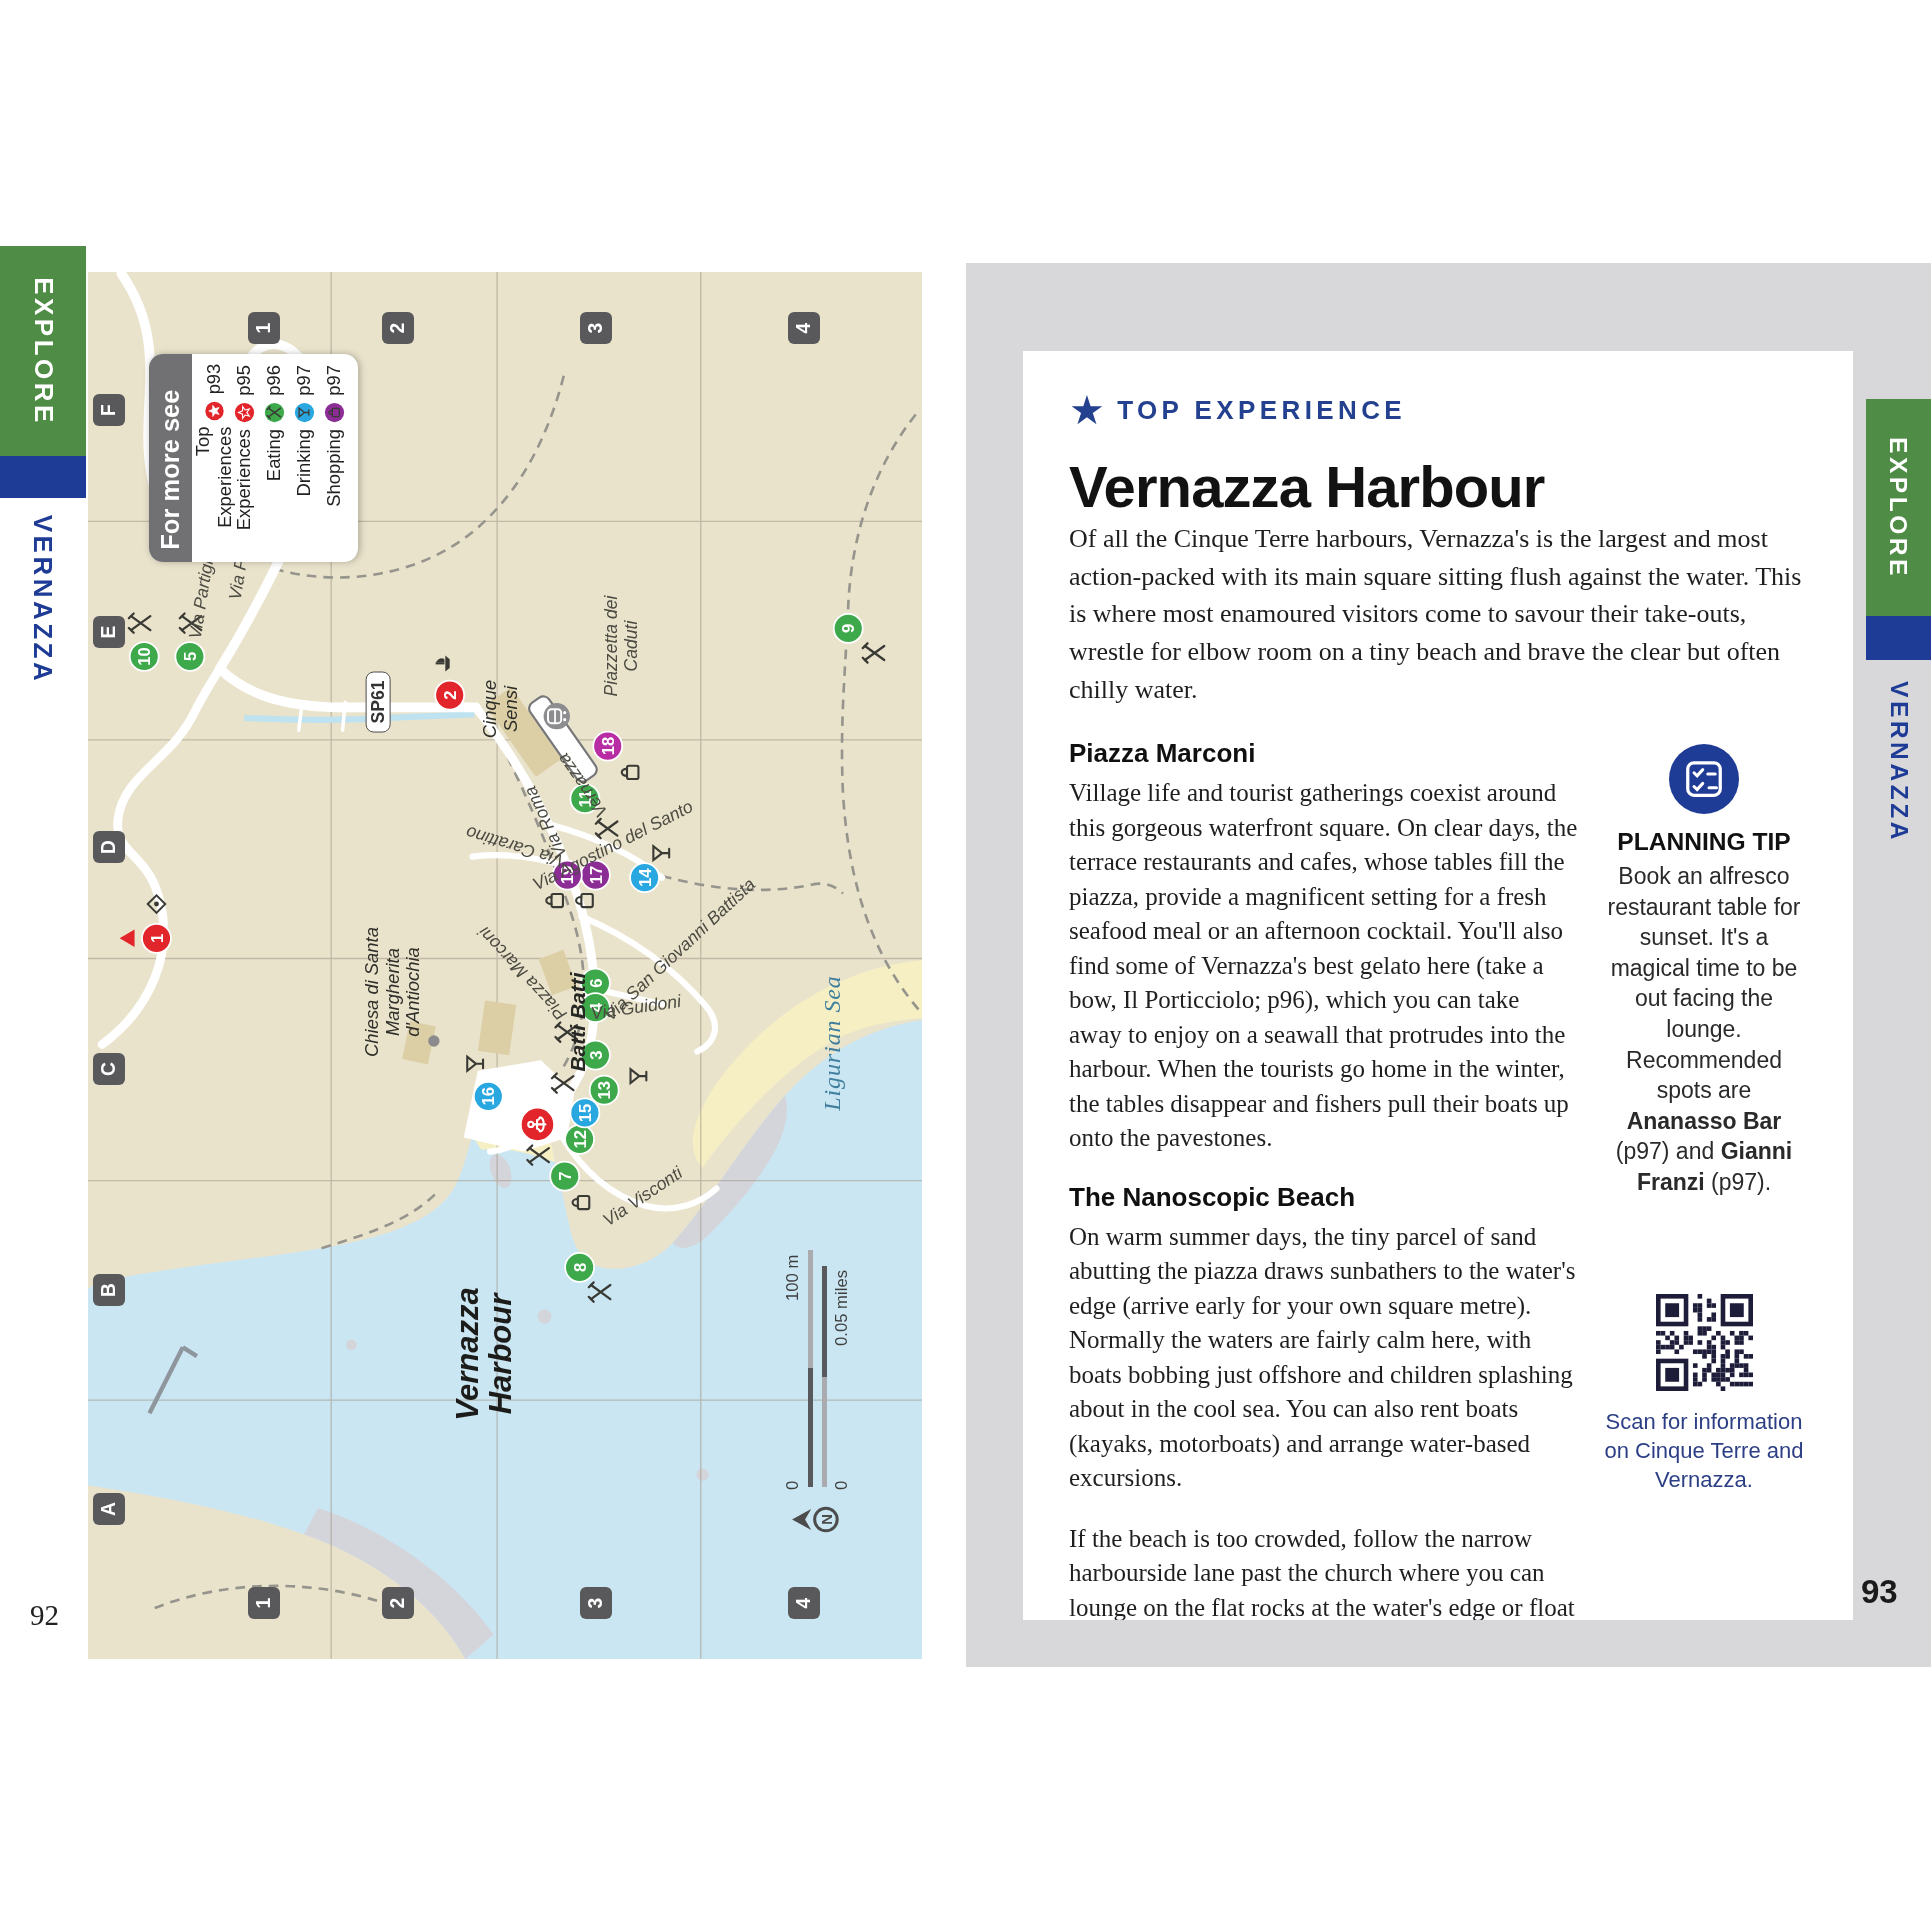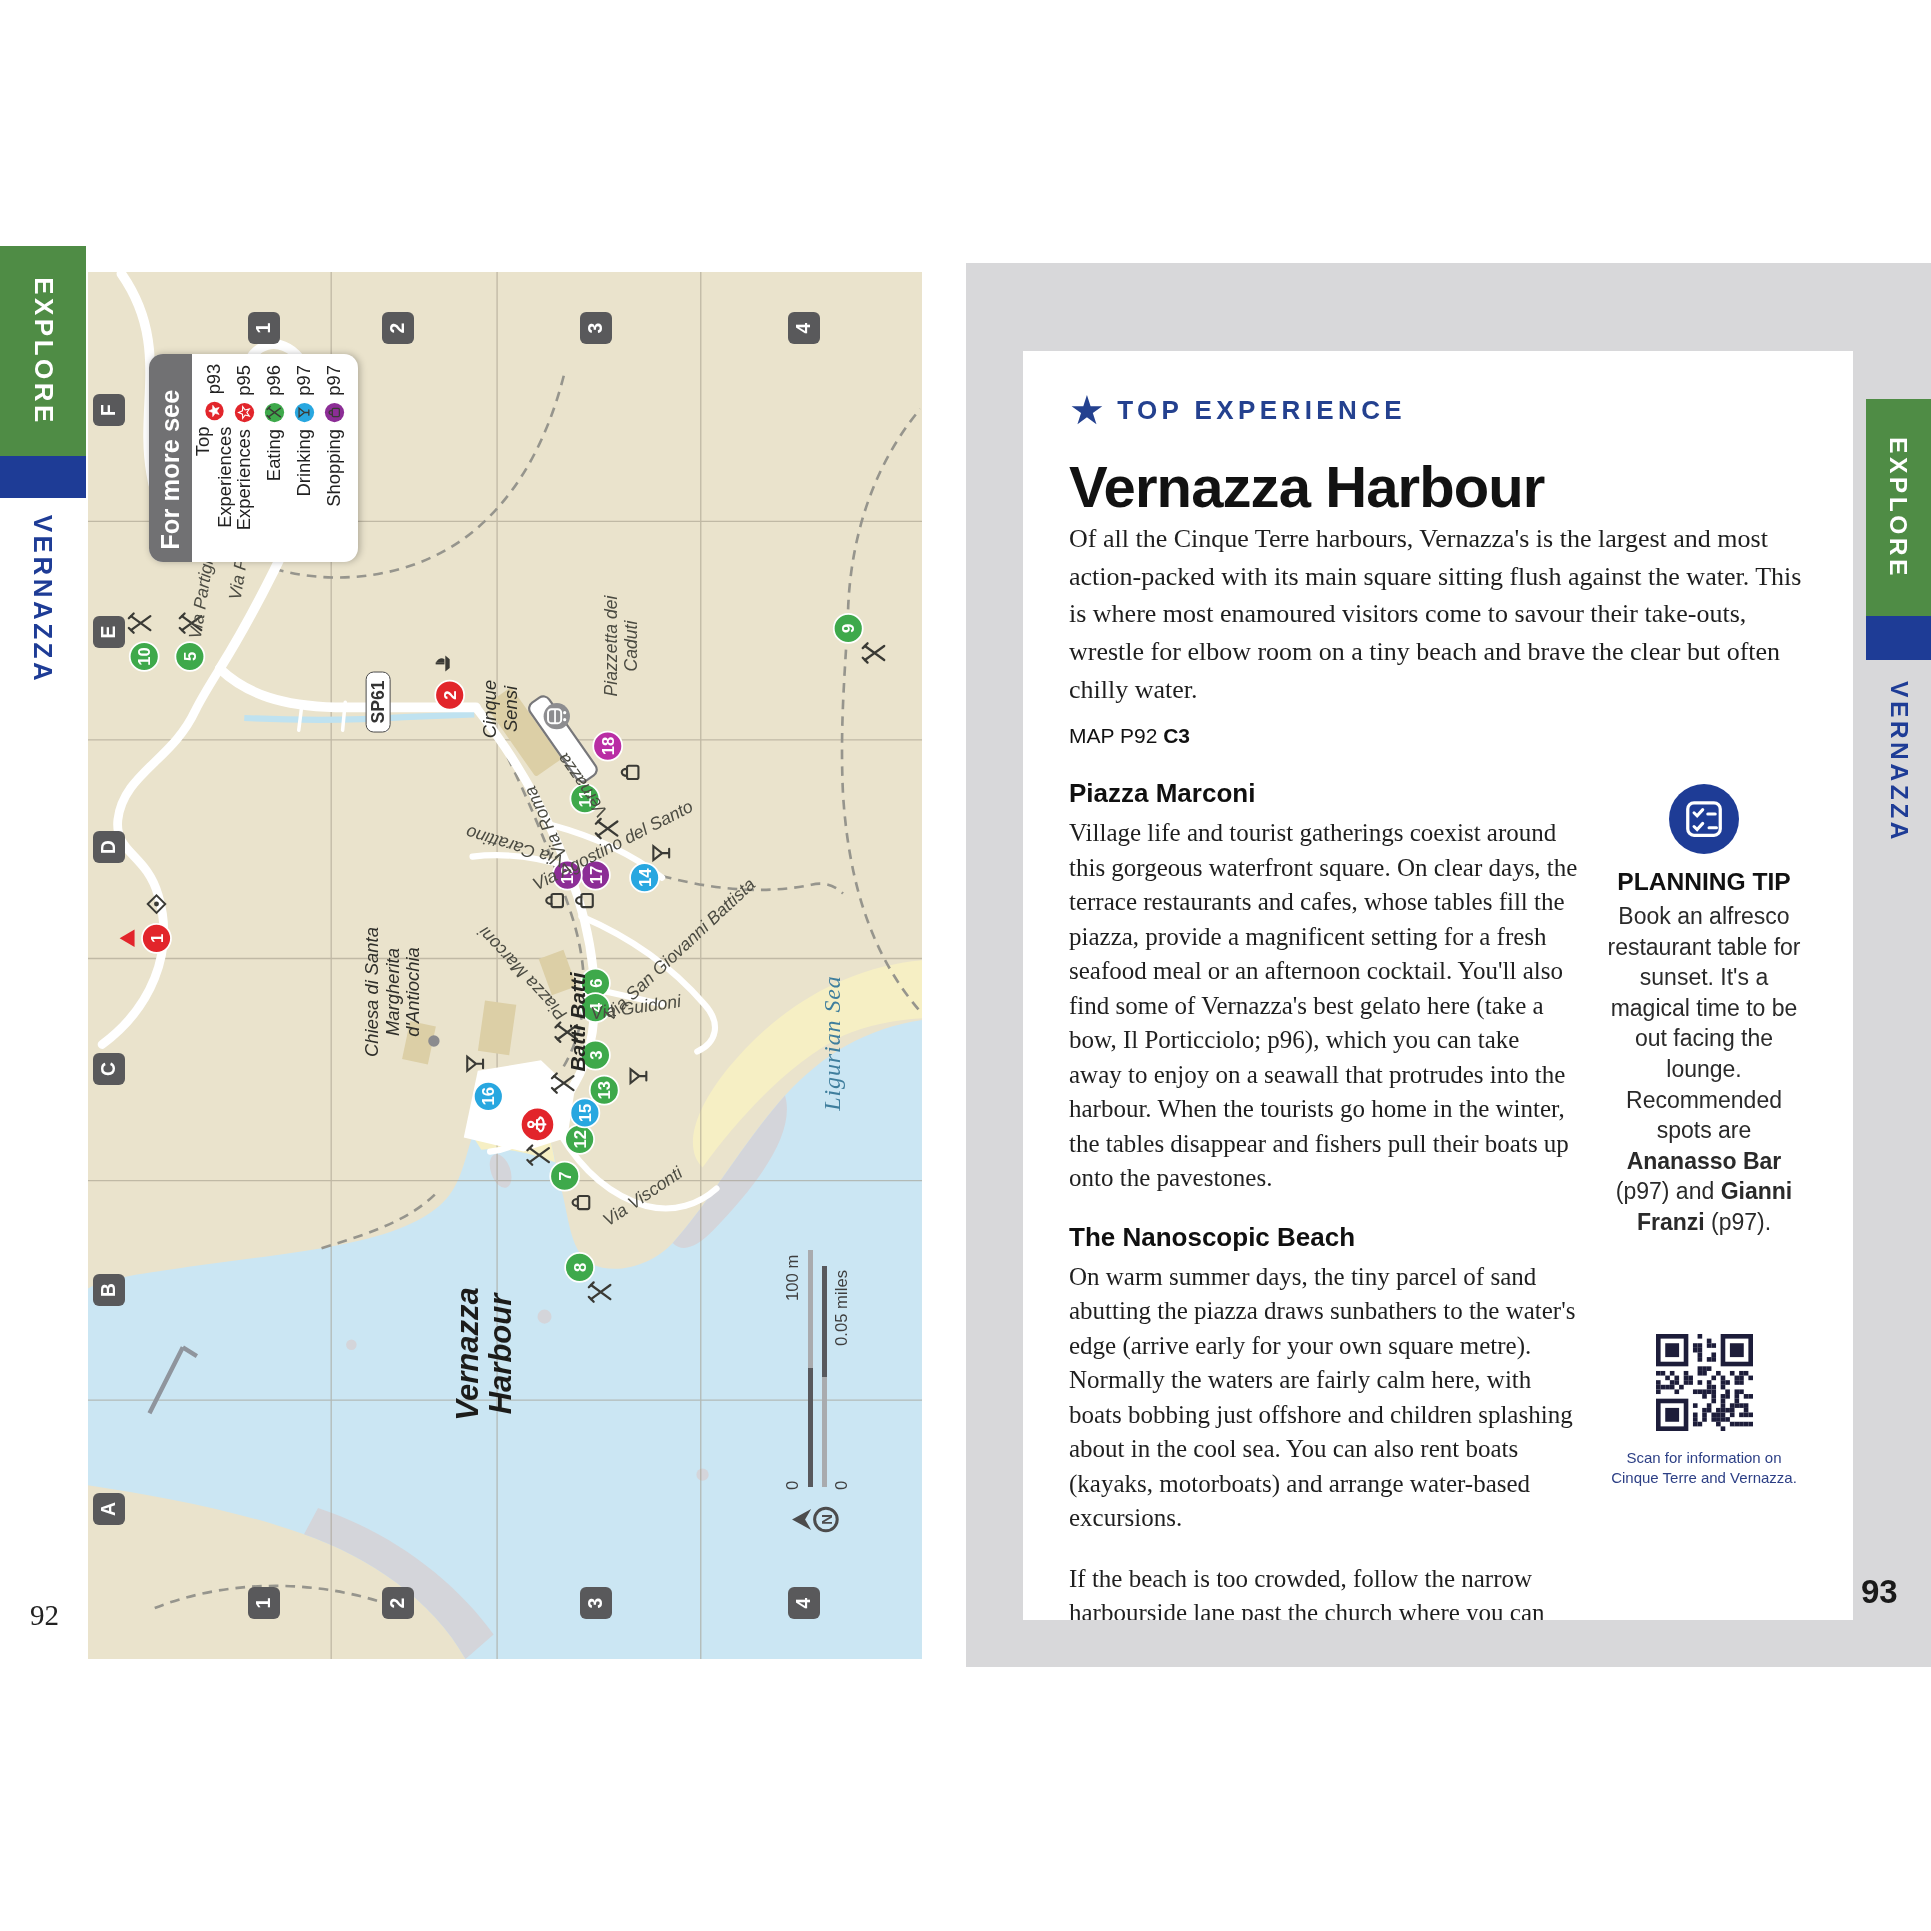--- a/index.html
+++ b/index.html
@@ -53,21 +53,21 @@
   #maincol{width:509px;}
   #maincol h3{font-size:26px;margin:0 0 7px 0;color:#101010;}
   #maincol p{font-family:"Liberation Serif","DejaVu Serif",serif;font-size:25px;line-height:1.38;
              color:#1f1f1f;margin:0 0 26px 0;}
   #sidecol{width:206px;text-align:center;color:#2a2a2a;}
   #tip-icon{width:70px;height:70px;border-radius:50%;background:#1e3c96;margin:5.3px auto 14px auto;
             display:flex;align-items:center;justify-content:center;}
   #tip-head{font-weight:bold;font-size:24.6px;color:#111;margin-bottom:5.3px;text-align:center;}
   #tip-text{font-size:23px;line-height:1.33;}
   #qr-wrap{margin-top:97px;}
-  #qr-caption{font-size:15px;line-height:1.3;color:#2c3f85;margin-top:14px;}
+  #qr-caption{font-size:22px;line-height:1.3;color:#2c3f85;margin-top:14px;}
   .pgnum-left{position:absolute;left:30px;top:1599px;font-family:"Liberation Serif","DejaVu Serif",serif;
               font-size:29px;color:#222;}
   .pgnum-right{position:absolute;left:1861px;top:1573px;font-size:33px;font-weight:bold;color:#1a1a1a;}
 </style>
 </head>
 <body>
 
 <div>
 
   <div class="tab tab-green" style="left:0;top:246px;width:86px;height:211px;">
@@ -400,24 +400,20 @@
 
 <div id="gray-panel"></div>
 
 <div id="card">
   <div id="kicker">
     <span class="star">★</span>
     <span class="ktext">TOP EXPERIENCE</span>
   </div>
   <div id="title">Vernazza Harbour</div>
   <div id="intro">Of all the Cinque Terre harbours, Vernazza's is the largest and most action-packed with its main square sitting flush against the water. This is where most enamoured visitors come to savour their take-outs, wrestle for elbow room on a tiny beach and brave the clear but often chilly water.</div>
-  <div id="mapref">
-    <span>MAP P92</span>
-    <b>C3</b>
-  </div>
   <div id="cols">
     <div id="maincol">
         <h3>Piazza Marconi</h3>
         <p>Village life and tourist gatherings coexist around this gorgeous waterfront square. On clear days, the terrace restaurants and cafes, whose tables fill the piazza, provide a magnificent setting for a fresh seafood meal or an afternoon cocktail. You'll also find some of Vernazza's best gelato here (take a bow, Il Porticciolo; p96), which you can take away to enjoy on a seawall that protrudes into the harbour. When the tourists go home in the winter, the tables disappear and fishers pull their boats up onto the pavestones.</p>
         <h3>The Nanoscopic Beach</h3>
         <p>On warm summer days, the tiny parcel of sand abutting the piazza draws sunbathers to the water's edge (arrive early for your own square metre). Normally the waters are fairly calm here, with boats bobbing just offshore and children splashing about in the cool sea. You can also rent boats (kayaks, motorboats) and arrange water-based excursions.</p>
         <p>If the beach is too crowded, follow the narrow harbourside lane past the church where you can lounge on the flat rocks at the water's edge or float idly while trains glide past above the high stone</p>
       </div>
     <div id="sidecol">
       <div id="tip-icon">

